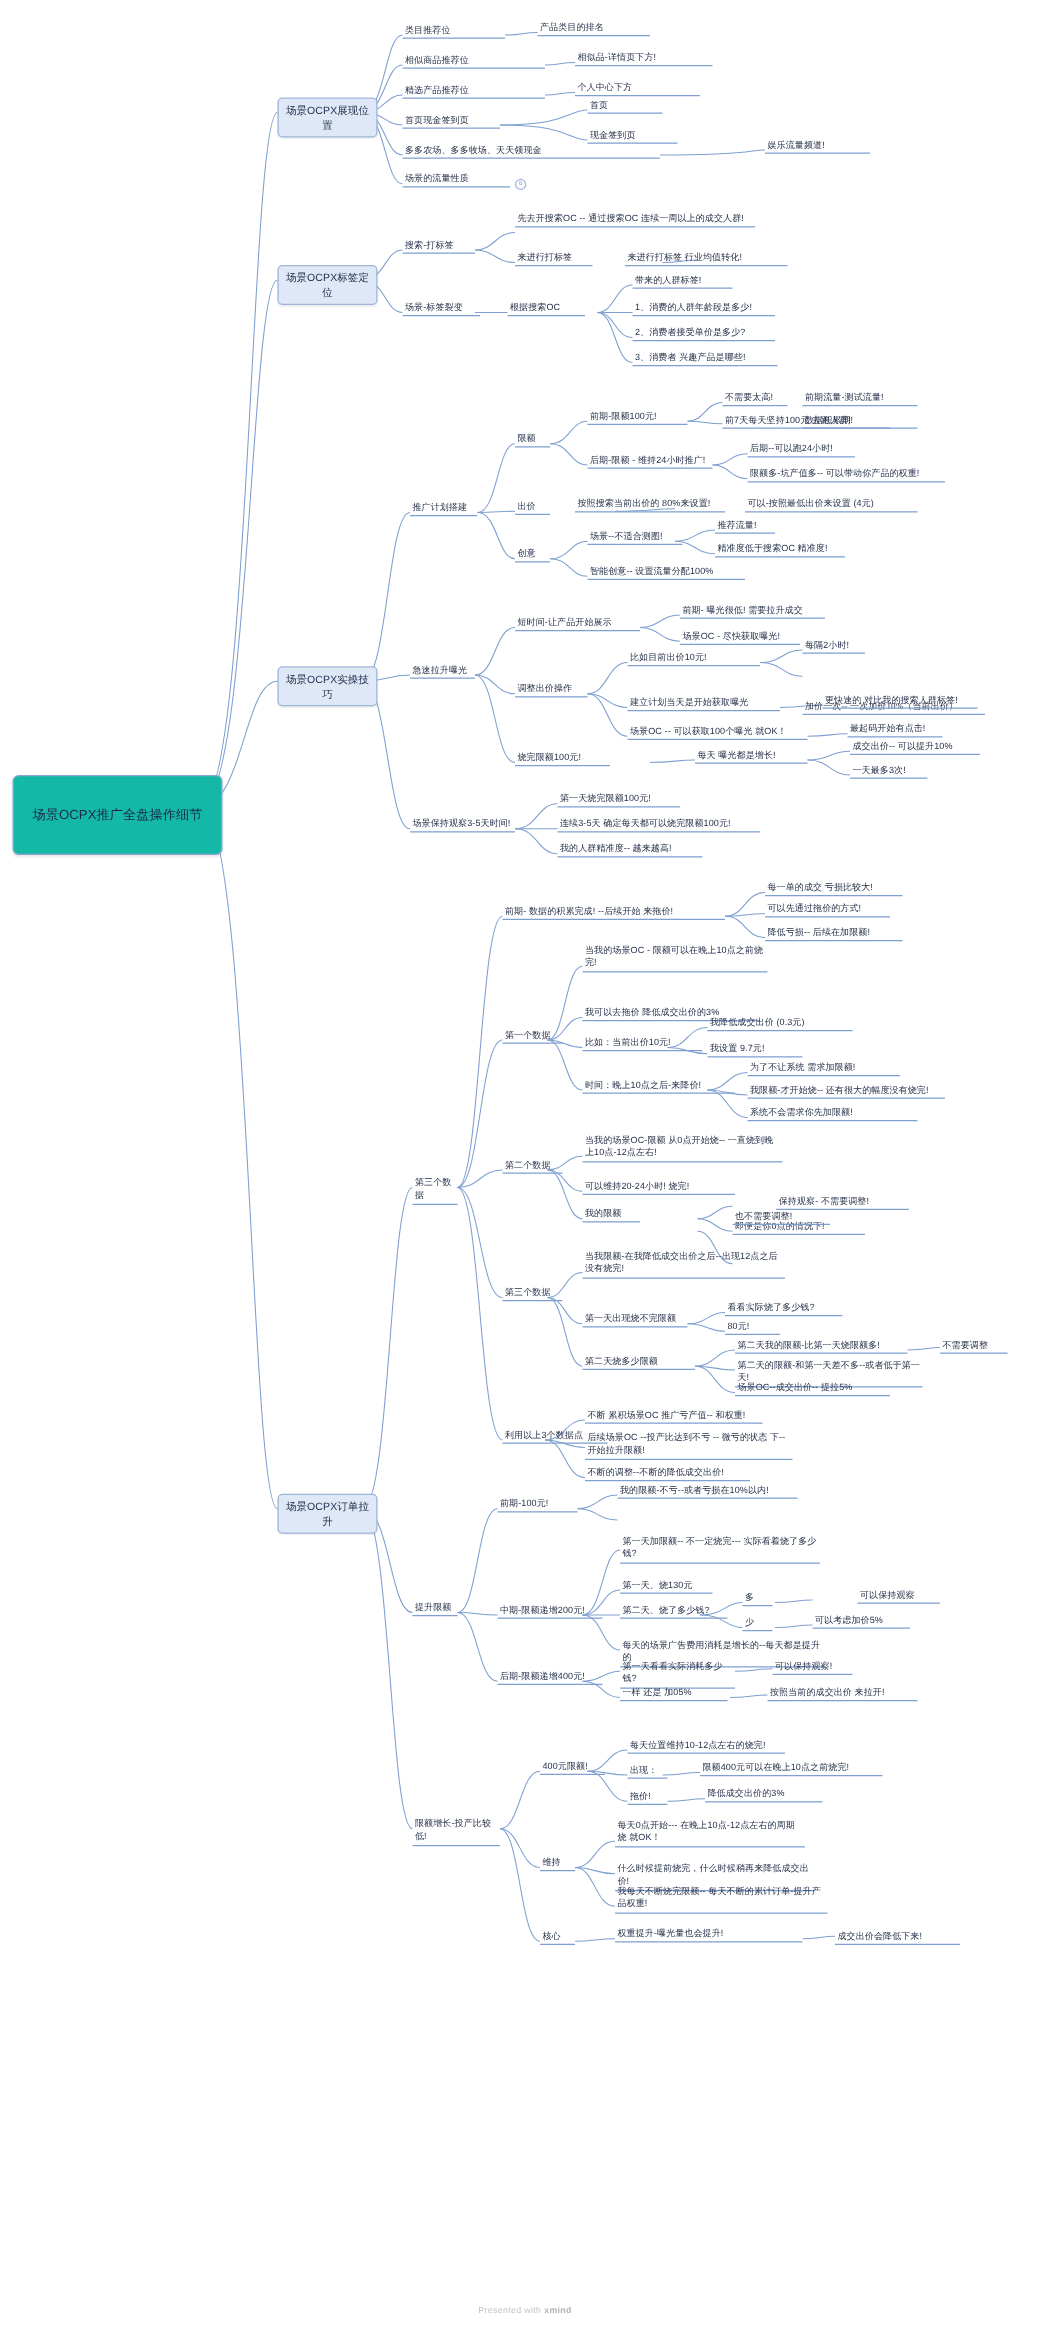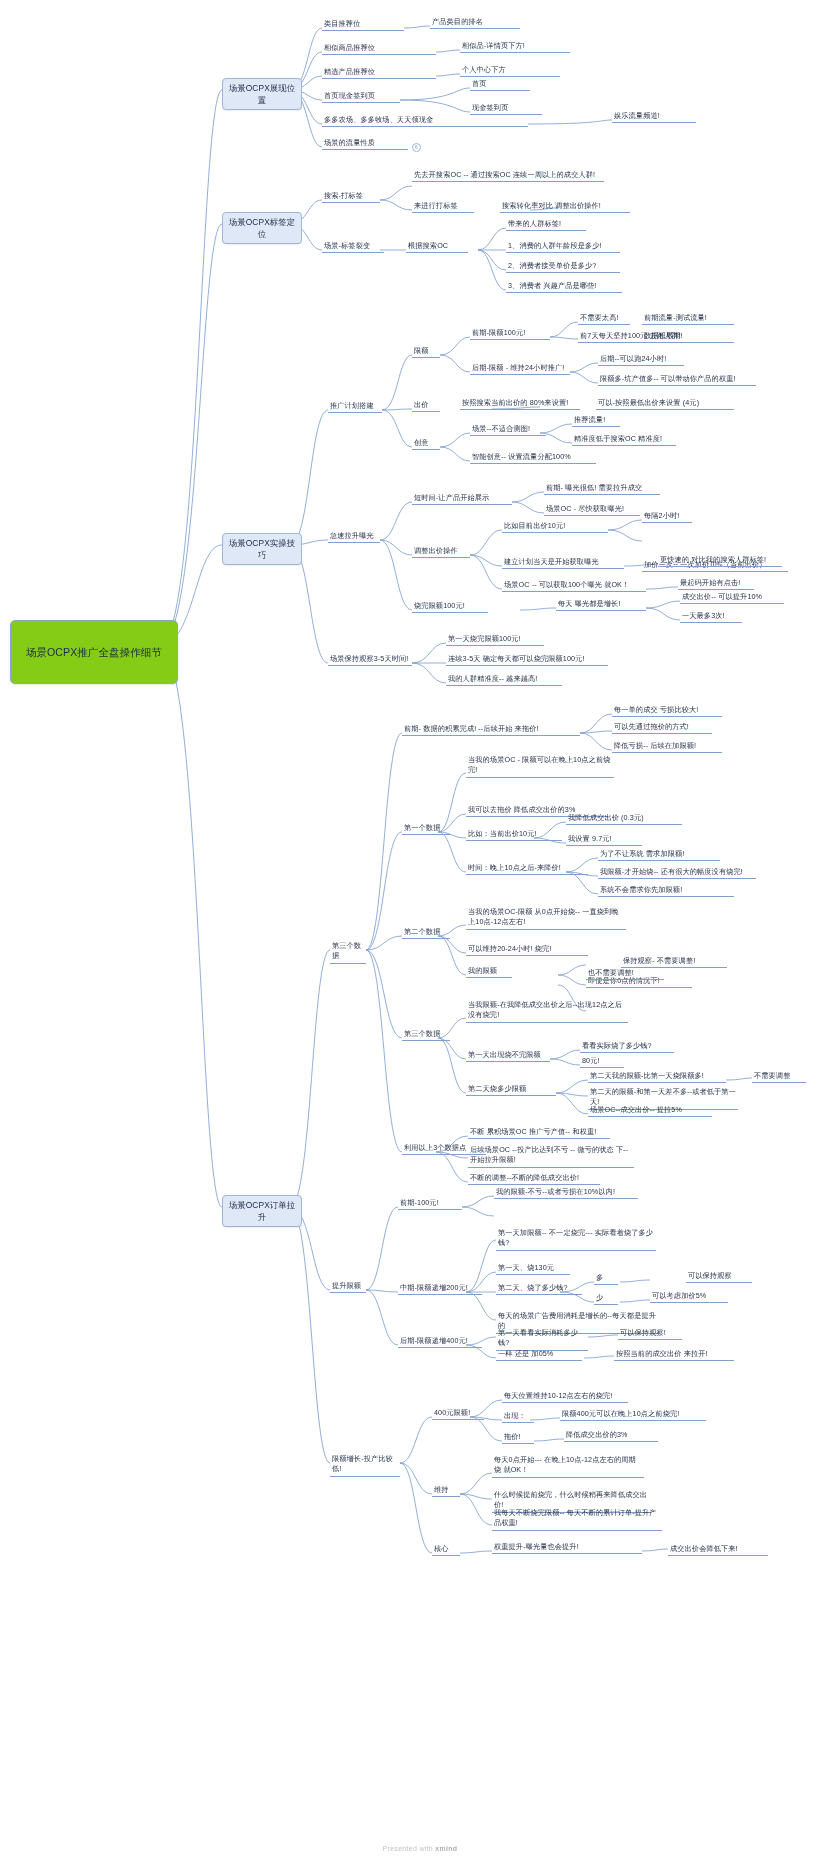--- a/index.html
+++ b/index.html
@@ -6,21 +6,21 @@
   body{font-family:"Liberation Sans","DejaVu Sans",sans-serif;}
   #canvas{position:relative;width:840px;height:1860px;background:#fff;overflow:hidden;}
   #links{position:absolute;left:0;top:0;width:840px;height:1860px;pointer-events:none;}
   .node{position:absolute;font-size:7.2px;line-height:1.45;color:#1f2a44;
         white-space:normal;letter-spacing:.1px;}
   .node .txt{display:block;padding:0 2px 1px 2px;}
   
   .leaf{border-bottom:1.4px solid #7e9fd0;}
   
   .root{
-     background:#84cc16;border:1px solid #8aa6cf;border-radius:5px;
+     background:#14b8a6;border:1px solid #8aa6cf;border-radius:5px;
      color:#1b2a47;font-size:10.5px;line-height:1.4;text-align:center;
      display:flex;align-items:center;justify-content:center;padding:6px 8px;
      box-shadow:0 1px 2px rgba(0,0,0,.10);
   }
   
   .topic{
      background:#dfe8f6;border:1px solid #9fb6d9;border-radius:4px;
      color:#22304d;font-size:8.4px;text-align:center;
      display:flex;align-items:center;justify-content:center;padding:3px 5px;
      box-shadow:0 1px 1px rgba(0,0,0,.07);
@@ -252,21 +252,21 @@
   <div class="node leaf" style="left:322px;top:191px;width:58px;">
       <span class="txt">搜索-打标签</span>
     </div>
   <div class="node leaf" style="left:412px;top:170px;width:192px;">
       <span class="txt">先去开搜索OC -- 通过搜索OC 连续一周以上的成交人群!</span>
     </div>
   <div class="node leaf" style="left:412px;top:201px;width:62px;">
       <span class="txt">来进行打标签</span>
     </div>
   <div class="node leaf" style="left:500px;top:201px;width:130px;">
-      <span class="txt">搜索转化率对比 调整出价操作!</span>
+      <span class="txt">来进行打标签 行业均值转化!</span>
     </div>
 
   <div class="node leaf" style="left:322px;top:241px;width:62px;">
       <span class="txt">场景-标签裂变</span>
     </div>
   <div class="node leaf" style="left:406px;top:241px;width:62px;">
       <span class="txt">根据搜索OC</span>
     </div>
   <div class="node leaf" style="left:506px;top:219px;width:80px;">
       <span class="txt">带来的人群标签!</span>

